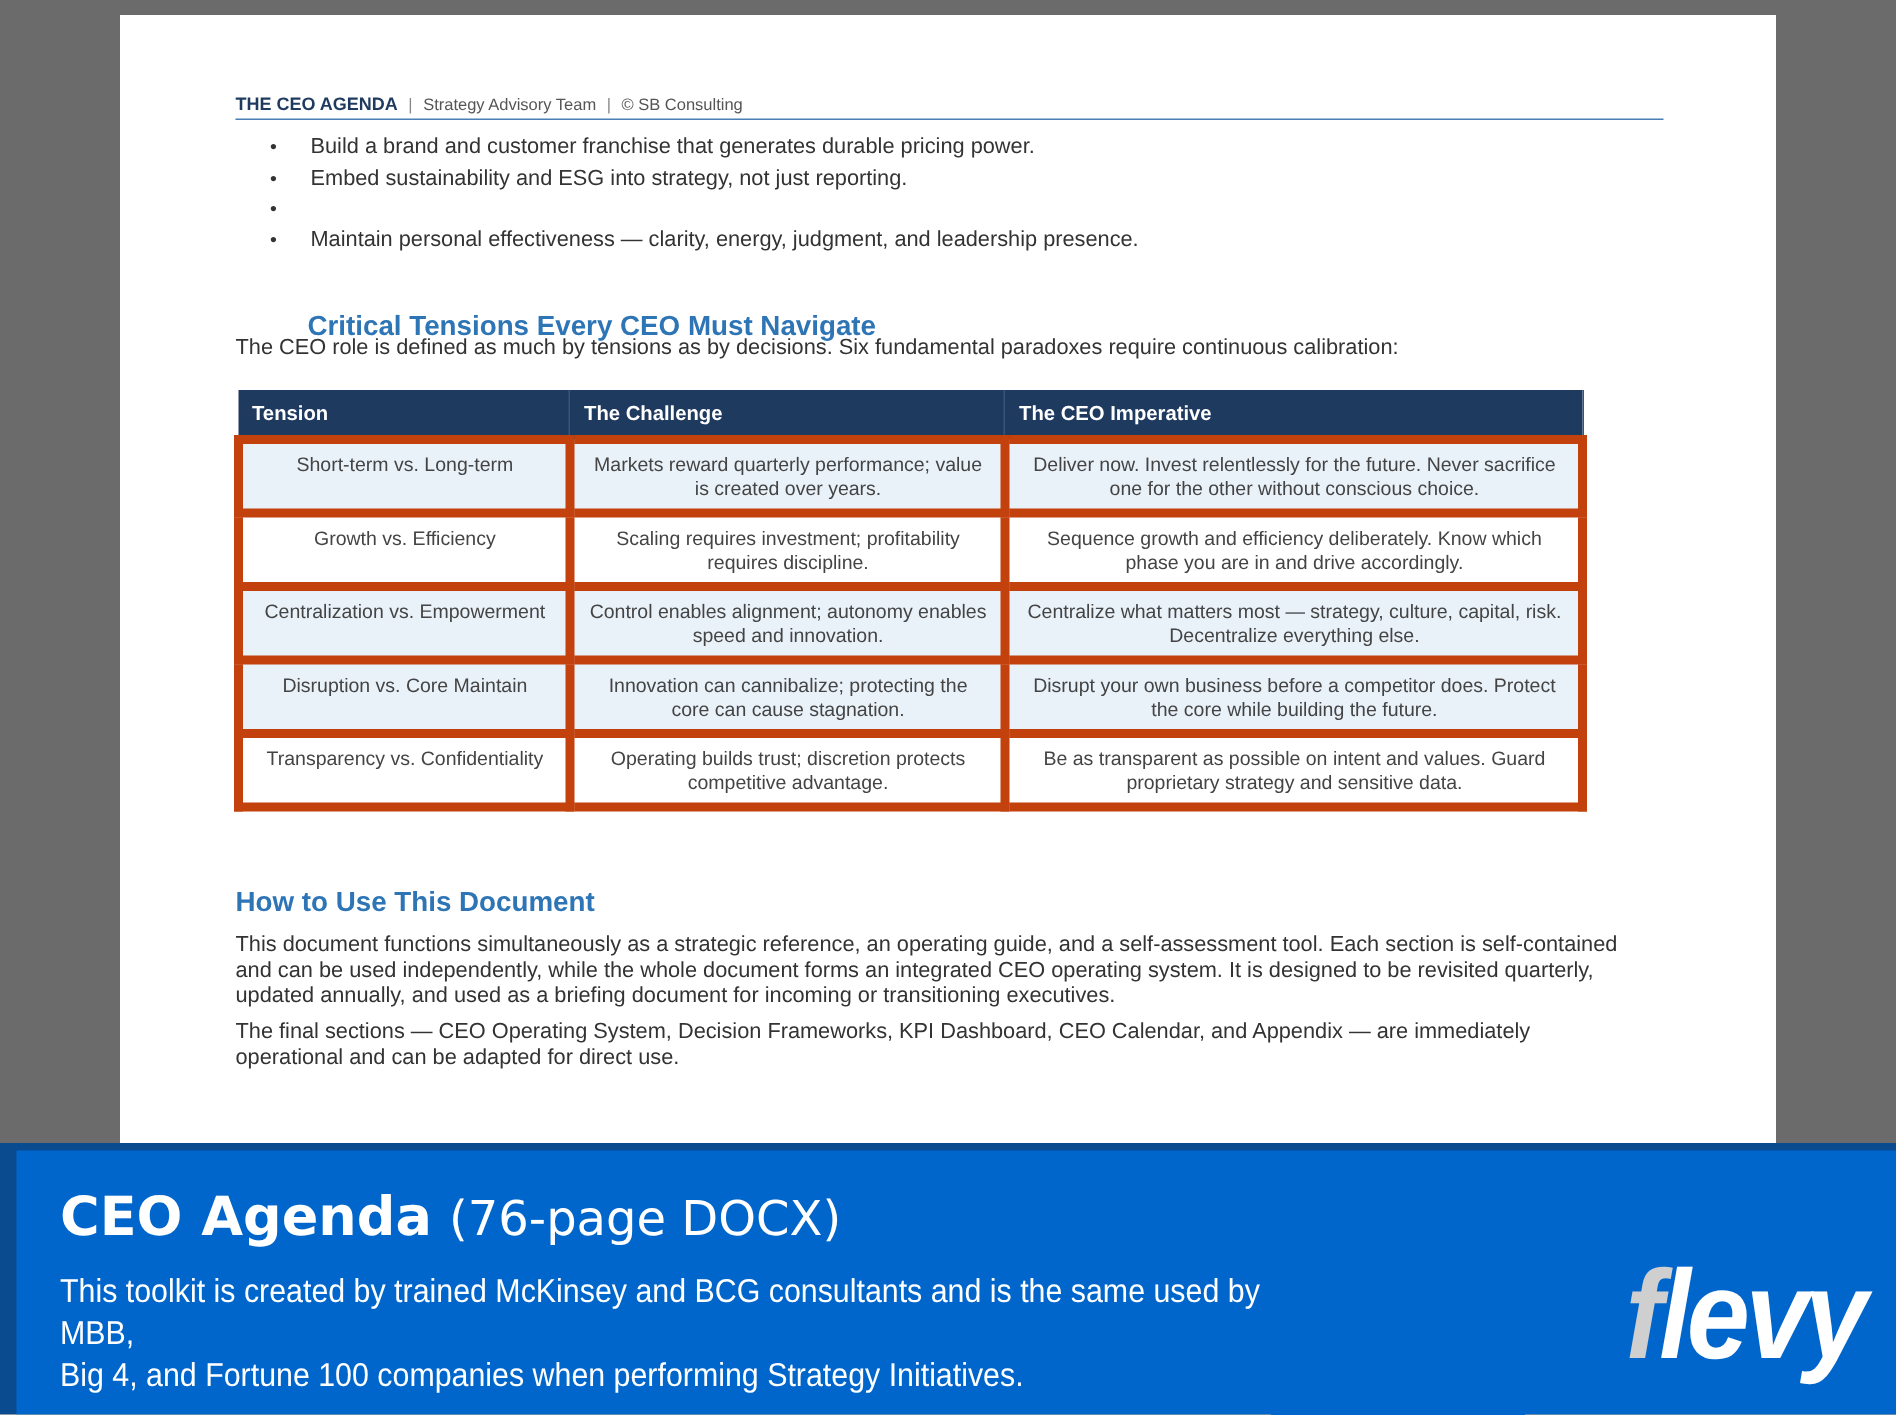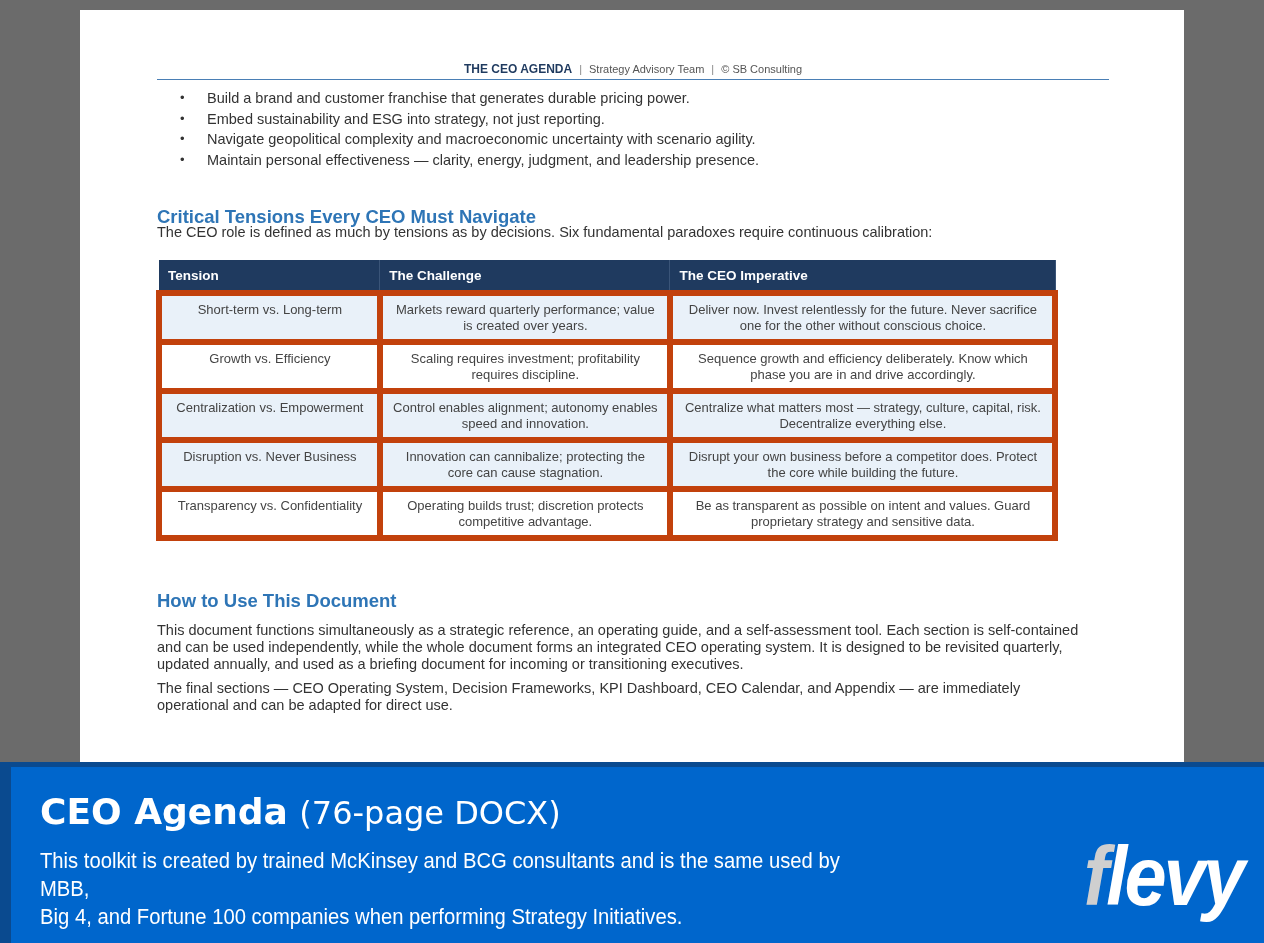--- a/index.html
+++ b/index.html
@@ -13,21 +13,20 @@
     position: absolute; left: 80px; top: 10px;
     width: 1104px; height: 760px;
     background: #ffffff;
   }
   .running-header {
     position: absolute; left: 77px; top: 52px; width: 952px;
     height: 17px;
     border-bottom: 1px solid #4a7fb5;
     font-size: 11px; color: #555;
     white-space: nowrap;
-    text-align: center;
   }
   .running-header .brand { font-weight: bold; color: #1f3a5f; font-size: 12px; }
   .running-header .sep { color: #888; margin: 0 7px; }
   .running-header .small { font-size: 11px; color: #555; }
 
   .bullets {
     position: absolute; left: 100px; top: 78px; margin: 0; padding: 0;
     list-style: none; font-size: 14.5px; color: #333;
   }
   .bullets li { height: 20.5px; line-height: 20px; position: relative; padding-left: 27px; }
@@ -102,25 +101,25 @@
 
 <div class="page">
 
   <div class="running-header">
     <span class="brand">THE CEO AGENDA</span><span class="sep">|</span><span class="small">Strategy Advisory Team</span><span class="sep">|</span><span class="small">© SB Consulting</span>
   </div>
 
   <ul class="bullets">
     <li><span class="dot">•</span><span>Build a brand and customer franchise that generates durable pricing power.</span></li>
     <li><span class="dot">•</span><span>Embed sustainability and ESG into strategy, not just reporting.</span></li>
-    <li><span class="dot">•</span><span>Navigate geopolitical complexity and macroeconomic uncertainty with scenario agility.</span></li>
+    <li><span class="dot">•</span></li>
     <li><span class="dot">•</span><span>Maintain personal effectiveness — clarity, energy, judgment, and leadership presence.</span></li>
   </ul>
 
-  <h2 class="h2" style="top:196px;">Critical Tensions Every CEO Must Navigate</h2>
+  <h2 class="h2" style="top:196px;margin-left:48px;">Critical Tensions Every CEO Must Navigate</h2>
   <p class="para" style="top:214px; white-space:nowrap;">The CEO role is defined as much by tensions as by decisions. Six fundamental paradoxes require continuous calibration:</p>
 
   <table class="tensions">
     <colgroup>
         <col class="c1">
         <col class="c2">
         <col class="c3">
       </colgroup>
     <thead>
       <tr>
@@ -139,21 +138,21 @@
         <td>Growth vs. Efficiency</td>
         <td>Scaling requires investment; profitability requires discipline.</td>
         <td>Sequence growth and efficiency deliberately. Know which phase you are in and drive accordingly.</td>
       </tr>
       <tr class="alt">
         <td>Centralization vs. Empowerment</td>
         <td>Control enables alignment; autonomy enables speed and innovation.</td>
         <td>Centralize what matters most — strategy, culture, capital, risk. Decentralize everything else.</td>
       </tr>
       <tr class="alt">
-        <td>Disruption vs. Never Business</td>
+        <td>Disruption vs. Core Maintain</td>
         <td>Innovation can cannibalize; protecting the core can cause stagnation.</td>
         <td>Disrupt your own business before a competitor does. Protect the core while building the future.</td>
       </tr>
       <tr>
         <td>Transparency vs. Confidentiality</td>
         <td>Operating builds trust; discretion protects competitive advantage.</td>
         <td>Be as transparent as possible on intent and values. Guard proprietary strategy and sensitive data.</td>
       </tr>
     </tbody>
   </table>

